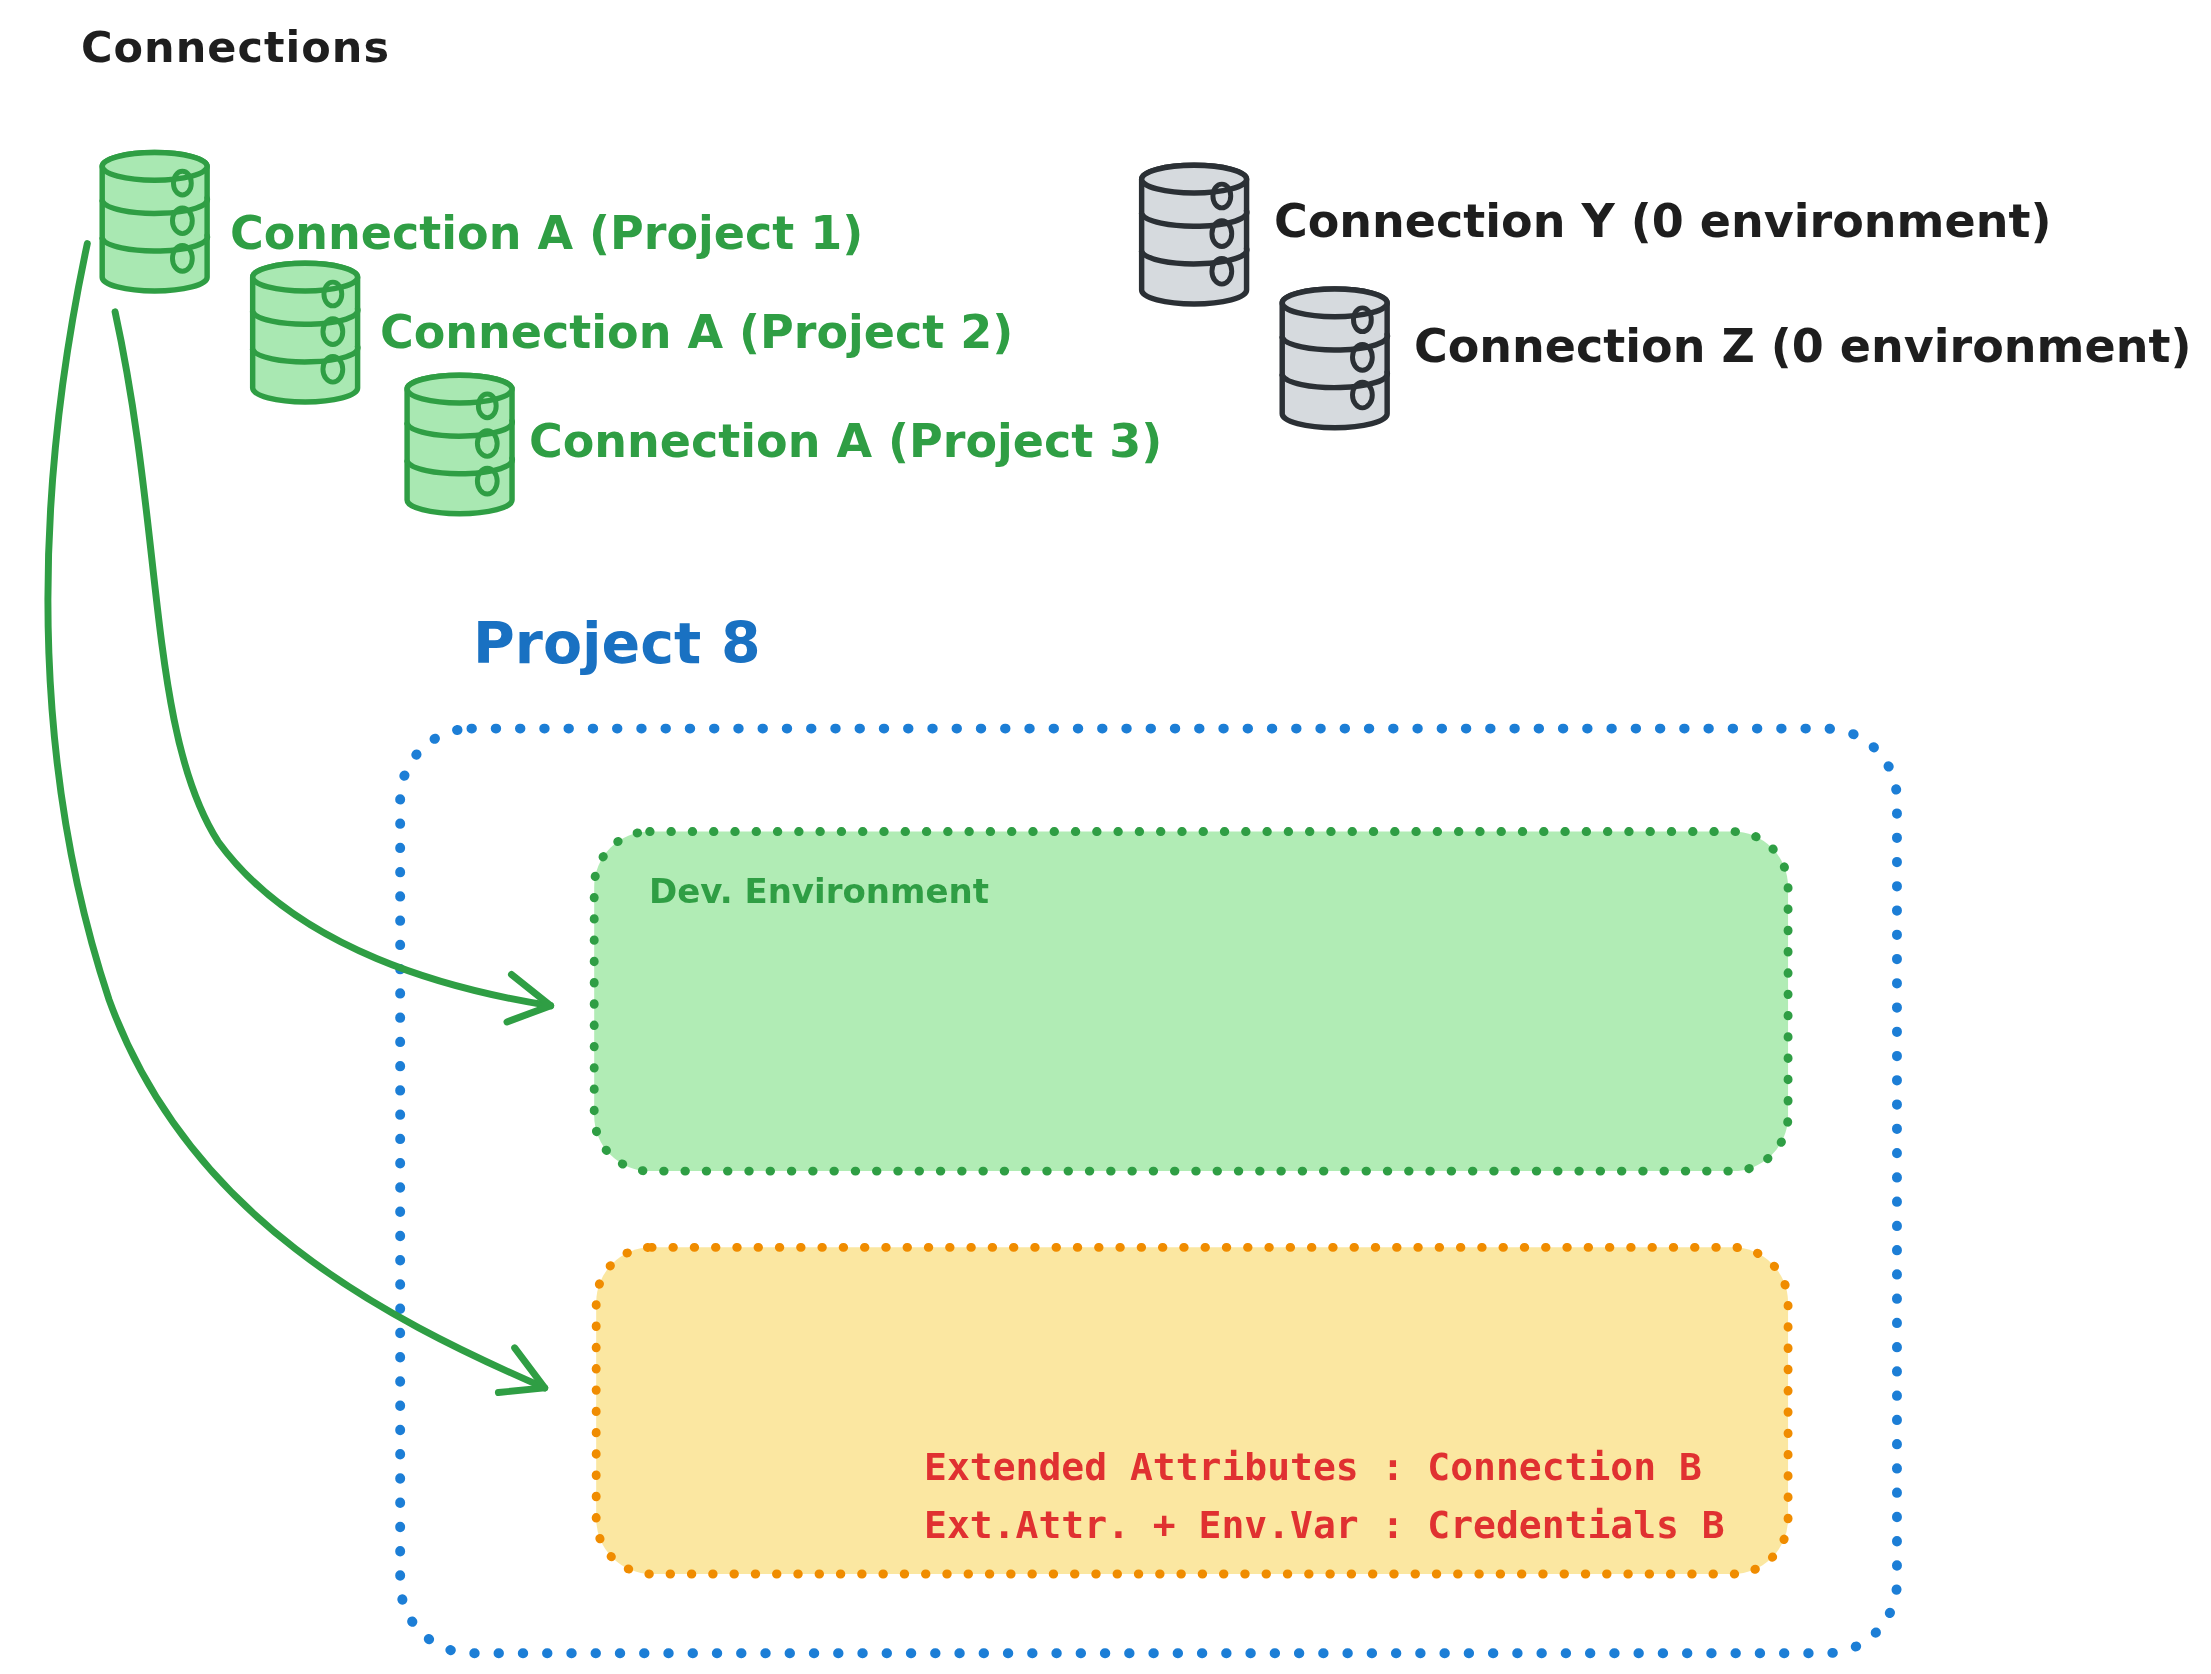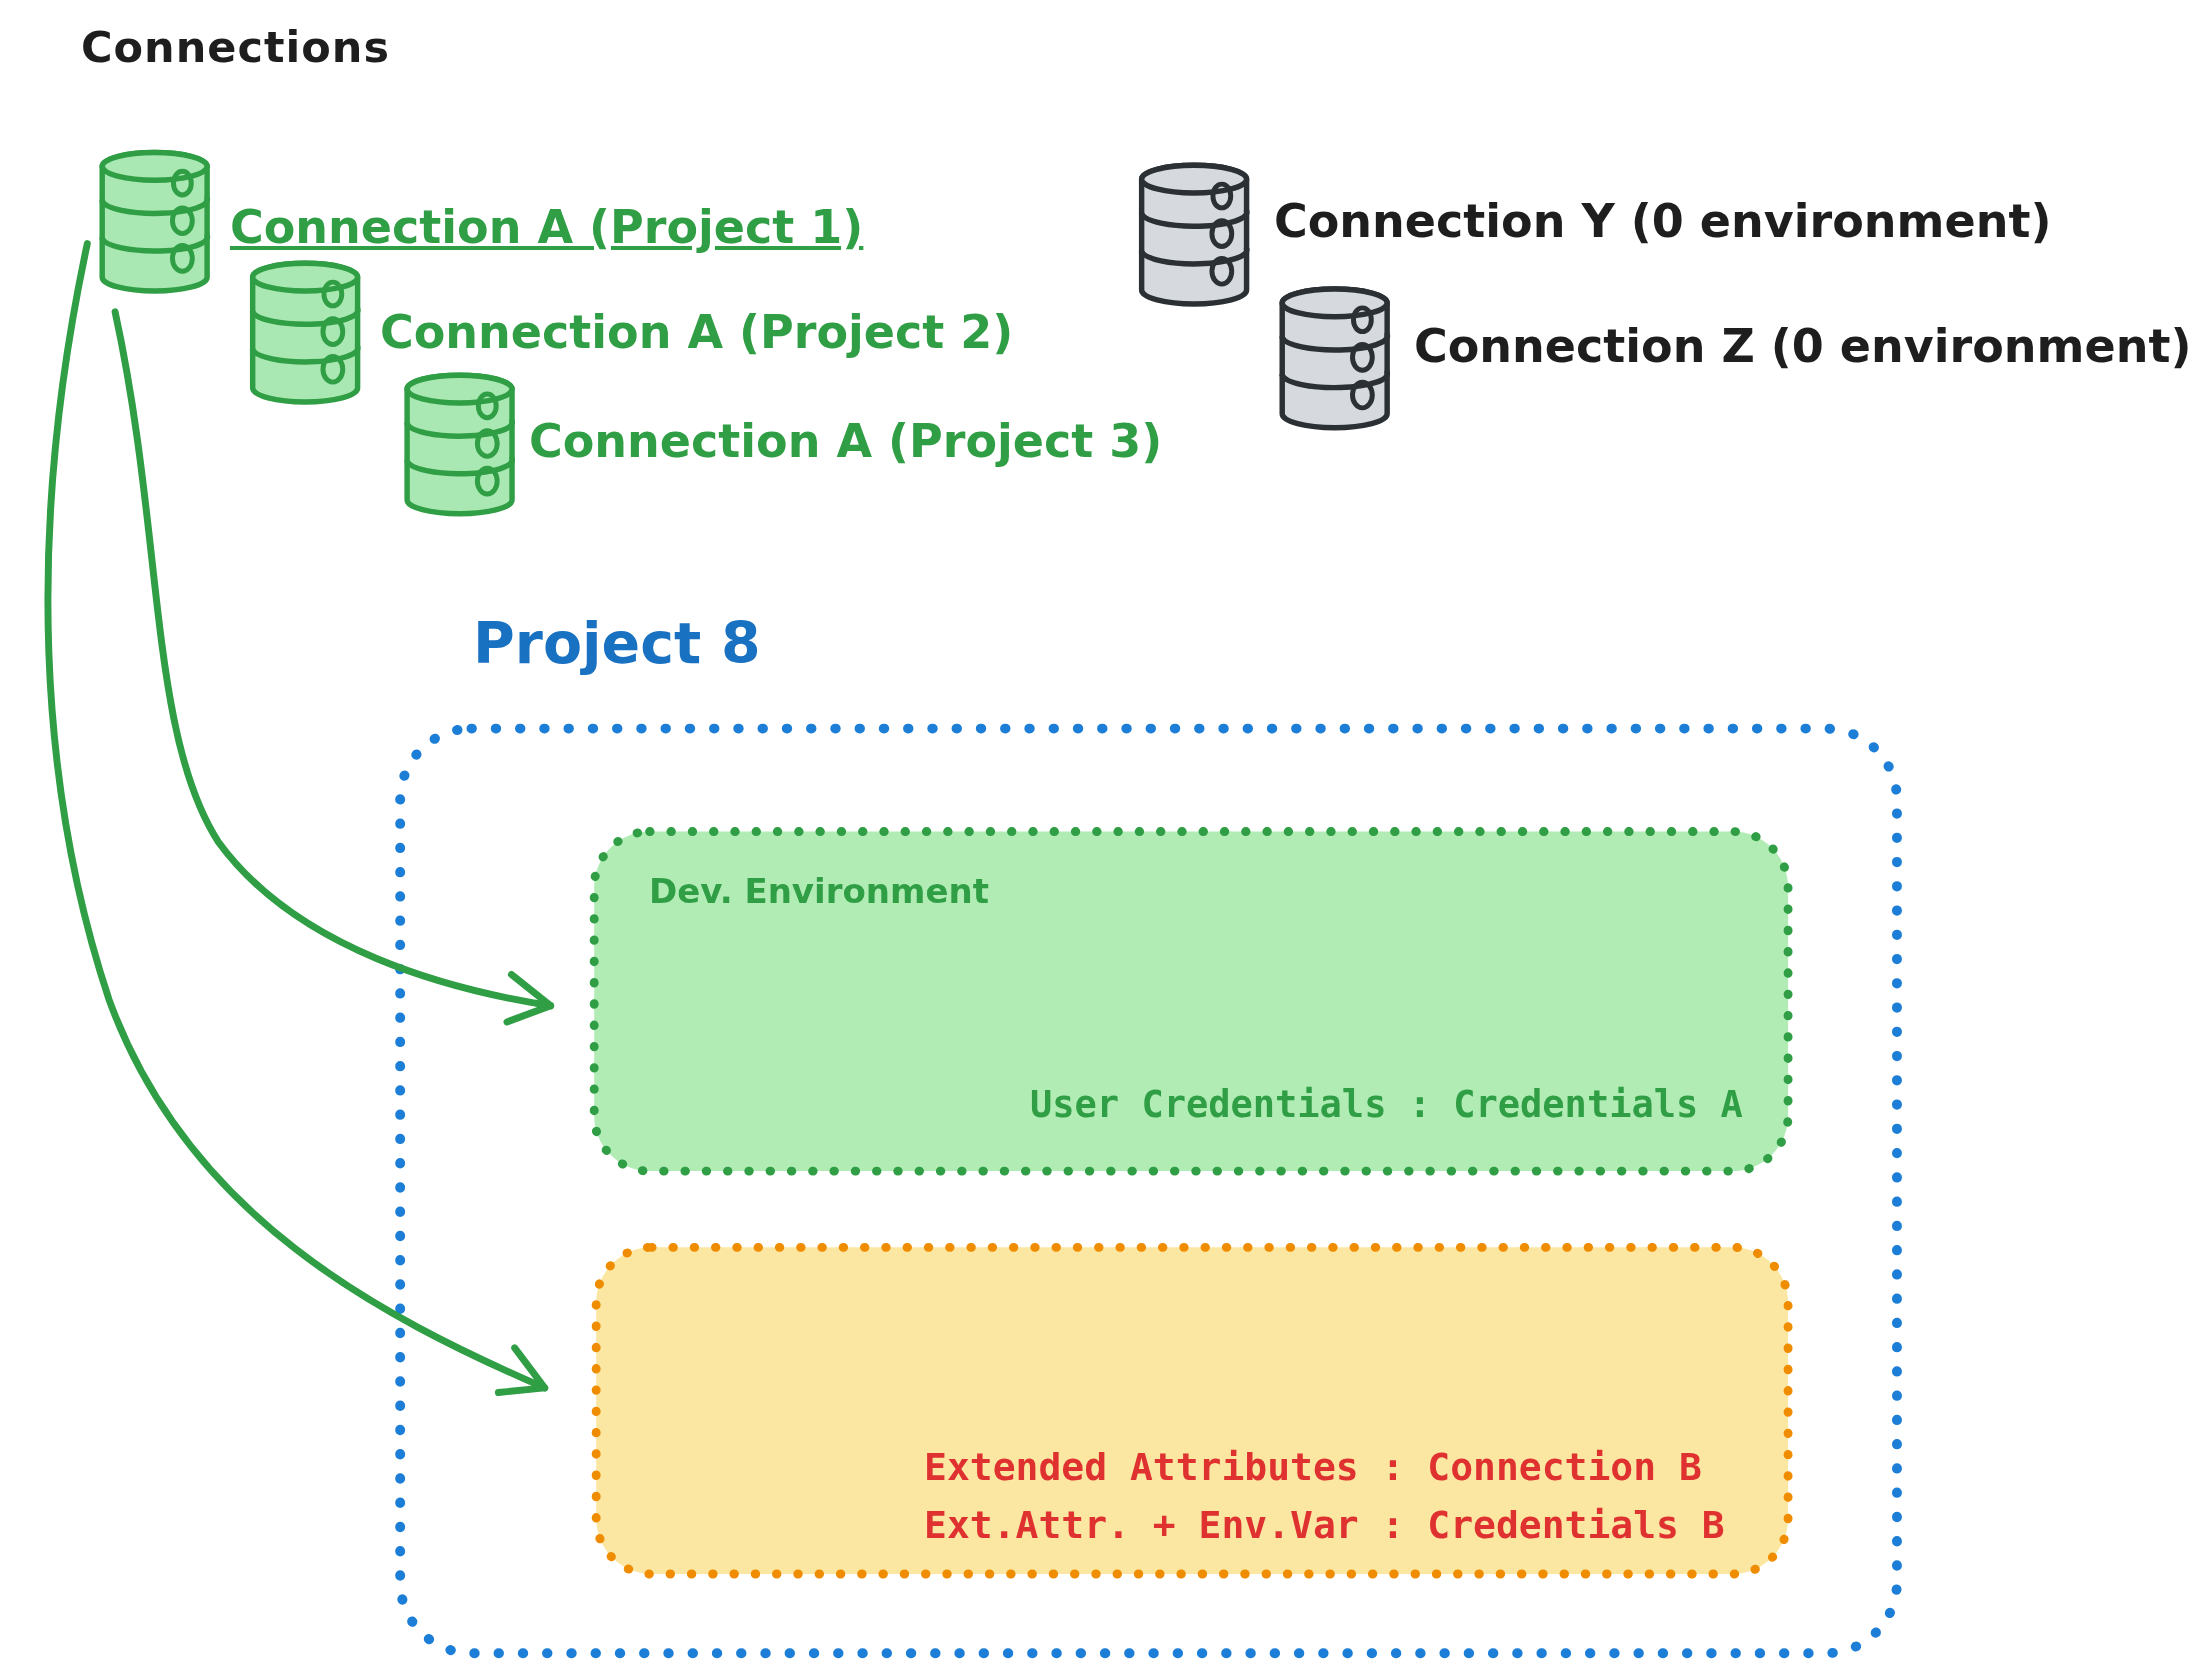--- a/index.html
+++ b/index.html
@@ -63,29 +63,28 @@
     <use href="#cyl" transform="translate(100,150)" class="cyl-green"></use>
     <use href="#cyl" transform="translate(252,262)" class="cyl-green"></use>
     <use href="#cyl" transform="translate(408,375)" class="cyl-green"></use>
 
     <use href="#cyl" transform="translate(1150,163)" class="cyl-gray"></use>
     <use href="#cyl" transform="translate(1292,288)" class="cyl-gray"></use>
   </svg>
 
   <div class="label t-title" style="left:81px;top:24px;">Connections</div>
 
-  <div class="label t-green" style="left:230px;top:202px;text-decoration:underline;">Connection A (Project 1)</div>
+  <div class="label t-green" style="left:230px;top:208px;">Connection A (Project 1)</div>
   <div class="label t-green" style="left:380px;top:307px;">Connection A (Project 2)</div>
   <div class="label t-green" style="left:529px;top:416px;">Connection A (Project 3)</div>
 
   <div class="label t-black" style="left:1274px;top:196px;">Connection Y (0 environment)</div>
   <div class="label t-black" style="left:1414px;top:321px;">Connection Z (0 environment)</div>
 
   <div class="label t-project" style="left:473px;top:612px;">Project 8</div>
 
   <div class="label t-env-dev" style="left:649px;top:873px;">Dev. Environment</div>
-  <div class="label t-mono-green" style="left:1030px;top:1085px;">User Credentials : Credentials A</div>
 
   <div class="label t-mono-red" style="left:924px;top:1447px;">Extended Attributes : Connection B</div>
   <div class="label t-mono-red" style="left:924px;top:1505px;">Ext.Attr. + Env.Var : Credentials B</div>
 
 </div>
 
 
 </body></html>

